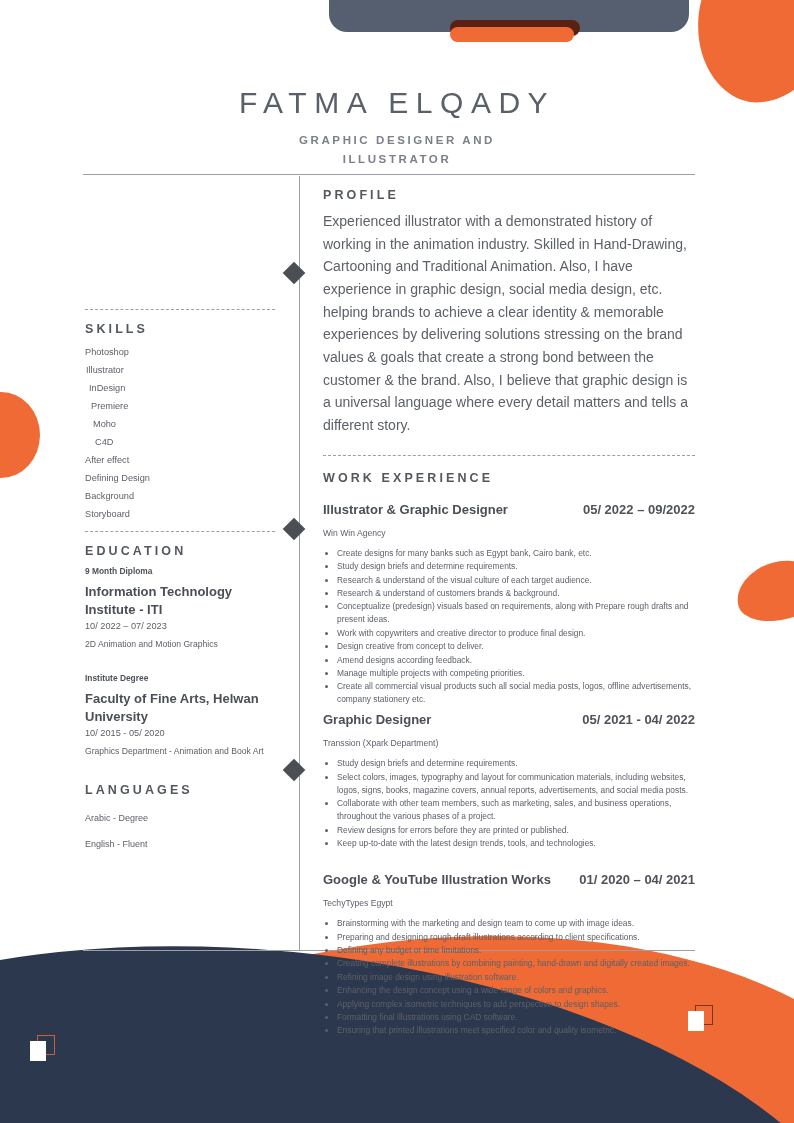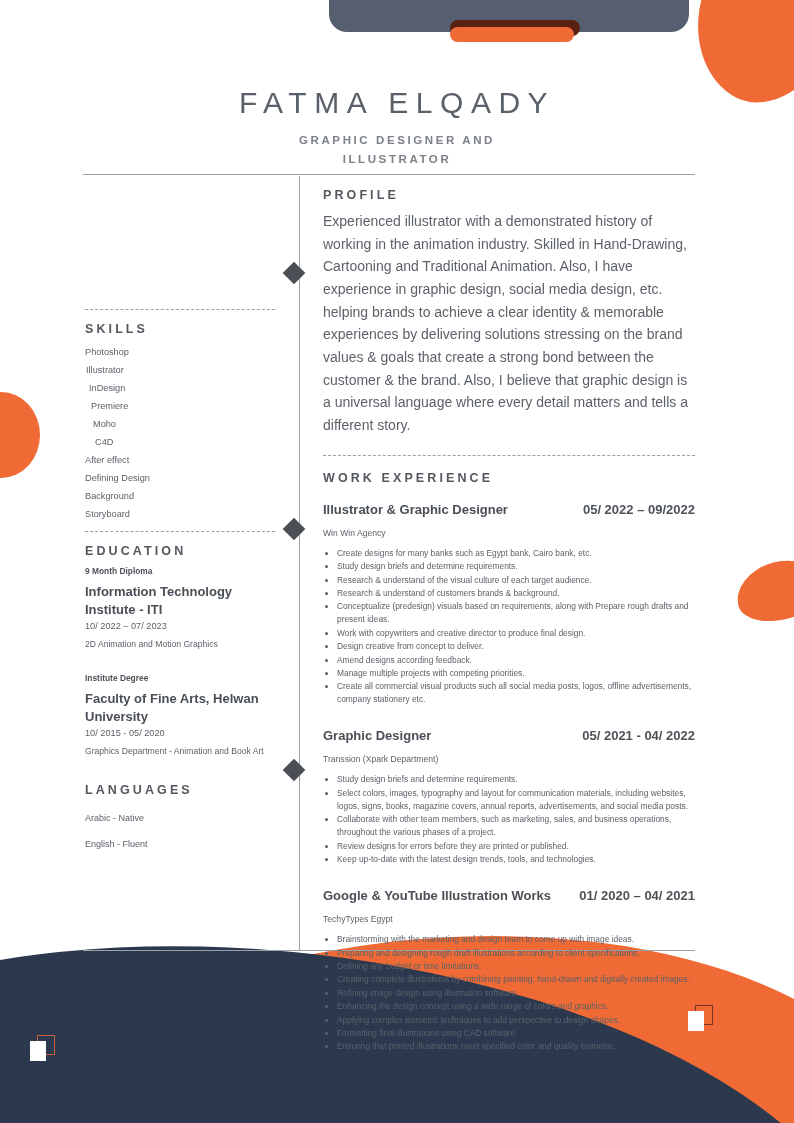--- a/index.html
+++ b/index.html
@@ -338,21 +338,21 @@
   <div id="education-entry-2">
     <div class="edu-degree-label">Institute Degree</div>
     <div class="edu-school">Faculty of Fine Arts, Helwan University</div>
     <div class="edu-dates">10/ 2015 - 05/ 2020</div>
     <div class="edu-field">Graphics Department - Animation and Book Art</div>
   </div>
 
   <div id="languages-section">
     <div class="section-title">LANGUAGES</div>
     <ul id="languages-list">
-      <li>Arabic - Native</li>
+      <li>Arabic - Degree</li>
       <li>English - Fluent</li>
     </ul>
   </div>
 </div>
 
 <div id="right-column">
 
   <div class="section-title" id="profile-section-title">PROFILE</div>
   <div id="profile-text">Experienced illustrator with a demonstrated history of working in the animation industry. Skilled in Hand-Drawing, Cartooning and Traditional Animation. Also, I have experience in graphic design, social media design, etc. helping brands to achieve a clear identity &amp; memorable experiences by delivering solutions stressing on the brand values &amp; goals that create a strong bond between the customer &amp; the brand. Also, I believe that graphic design is a universal language where every detail matters and tells a different story.</div>
   <div id="profile-divider"></div>
@@ -372,21 +372,21 @@
       <li>Research &amp; understand of customers brands &amp; background.</li>
       <li>Conceptualize (predesign) visuals based on requirements, along with Prepare rough drafts and present ideas.</li>
       <li>Work with copywriters and creative director to produce final design.</li>
       <li>Design creative from concept to deliver.</li>
       <li>Amend designs according feedback.</li>
       <li>Manage multiple projects with competing priorities.</li>
       <li>Create all commercial visual products such all social media posts, logos, offline advertisements, company stationery etc.</li>
     </ul>
   </div>
 
-  <div class="job" style="margin-top:22px">
+  <div class="job" style="margin-top:6px">
     <div class="job-head">
       <span class="job-title">Graphic Designer</span>
       <span class="job-dates">05/ 2021 - 04/ 2022</span>
     </div>
     <div class="job-company">Transsion (Xpark Department)</div>
     <ul class="job-bullets">
       <li>Study design briefs and determine requirements.</li>
       <li>Select colors, images, typography and layout for communication materials, including websites, logos, signs, books, magazine covers, annual reports, advertisements, and social media posts.</li>
       <li>Collaborate with other team members, such as marketing, sales, and business operations, throughout the various phases of a project.</li>
       <li>Review designs for errors before they are printed or published.</li>

